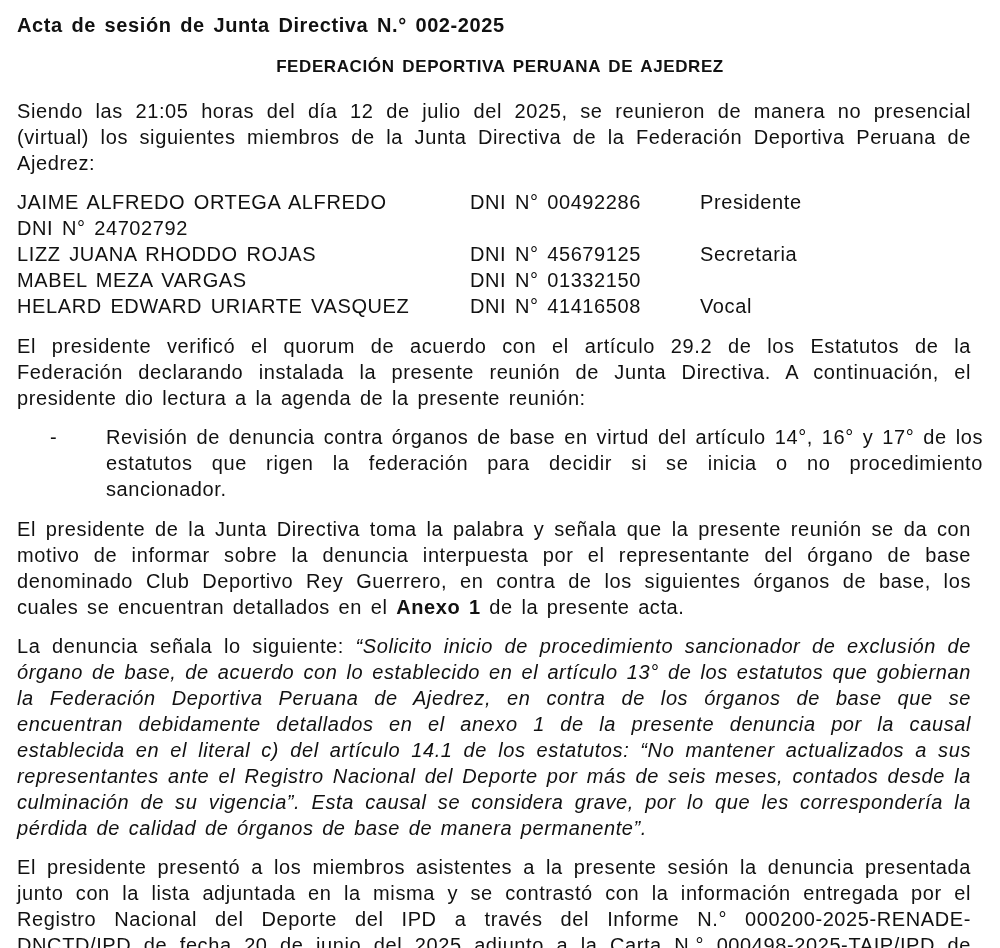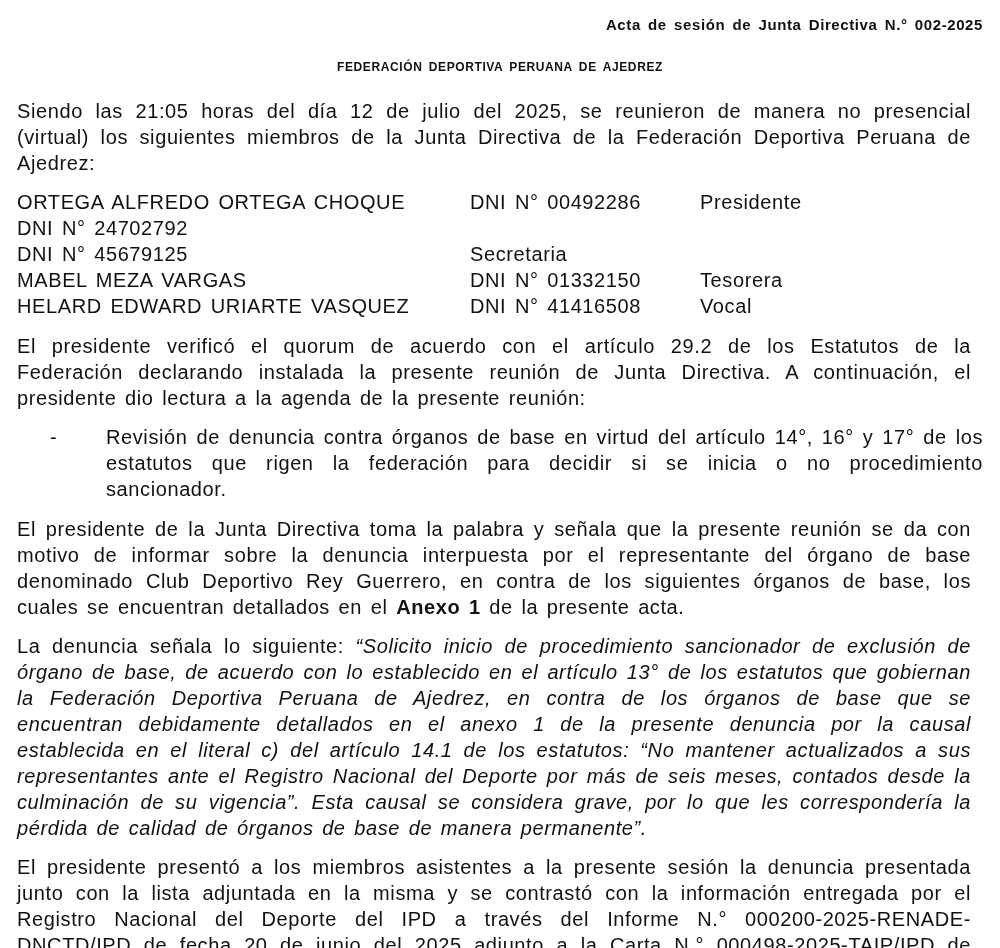--- a/index.html
+++ b/index.html
@@ -15,28 +15,28 @@
     background: #ffffff;
     color: #111111;
     font-family: "Liberation Sans", "DejaVu Sans", sans-serif;
     font-size: 20px;
     line-height: 26px;
     letter-spacing: 0.6px;
     word-spacing: 2.5px;
   }
   .doc-title {
     margin: 4px 0 16px 0;
-    font-size: 15px;
+    font-size: 20px;
     line-height: 26px;
     font-weight: bold;
-    text-align: right;
+    text-align: left;
   }
   .doc-subtitle {
     margin: 0 0 18px 0;
-    font-size: 12px;
+    font-size: 17px;
     line-height: 26px;
     font-weight: bold;
     text-align: center;
   }
   .para {
     margin: 0 12px 13px 0;
     text-align: justify;
   }
   .members {
     margin: 0 0 14px 0;
@@ -69,35 +69,35 @@
 <div class="page">
 
   <h1 class="doc-title">Acta de sesión de Junta Directiva N.° 002-2025</h1>
 
   <h2 class="doc-subtitle">FEDERACIÓN DEPORTIVA PERUANA DE AJEDREZ</h2>
 
   <p class="para">Siendo las 21:05 horas del día 12 de julio del 2025, se reunieron de manera no presencial (virtual) los siguientes miembros de la Junta Directiva de la Federación Deportiva Peruana de Ajedrez:</p>
 
   <div class="members">
     <div class="member-row">
-      <span class="member-cell">ORTEGA ALFREDO ORTEGA CHOQUE</span>
+      <span class="member-cell">JAIME ALFREDO ORTEGA ALFREDO</span>
       <span class="member-cell">DNI N° 00492286</span>
       <span class="member-cell">Presidente</span>
     </div>
     <div class="member-row">
       <span class="member-cell">DNI N° 24702792</span>
     </div>
     <div class="member-row">
+      <span class="member-cell">LIZZ JUANA RHODDO ROJAS</span>
       <span class="member-cell">DNI N° 45679125</span>
       <span class="member-cell">Secretaria</span>
     </div>
     <div class="member-row">
       <span class="member-cell">MABEL MEZA VARGAS</span>
       <span class="member-cell">DNI N° 01332150</span>
-      <span class="member-cell">Tesorera</span>
     </div>
     <div class="member-row">
       <span class="member-cell">HELARD EDWARD URIARTE VASQUEZ</span>
       <span class="member-cell">DNI N° 41416508</span>
       <span class="member-cell">Vocal</span>
     </div>
   </div>
 
   <p class="para">El presidente verificó el quorum de acuerdo con el artículo 29.2 de los Estatutos de la Federación declarando instalada la presente reunión de Junta Directiva. A continuación, el presidente dio lectura a la agenda de la presente reunión:</p>
 

